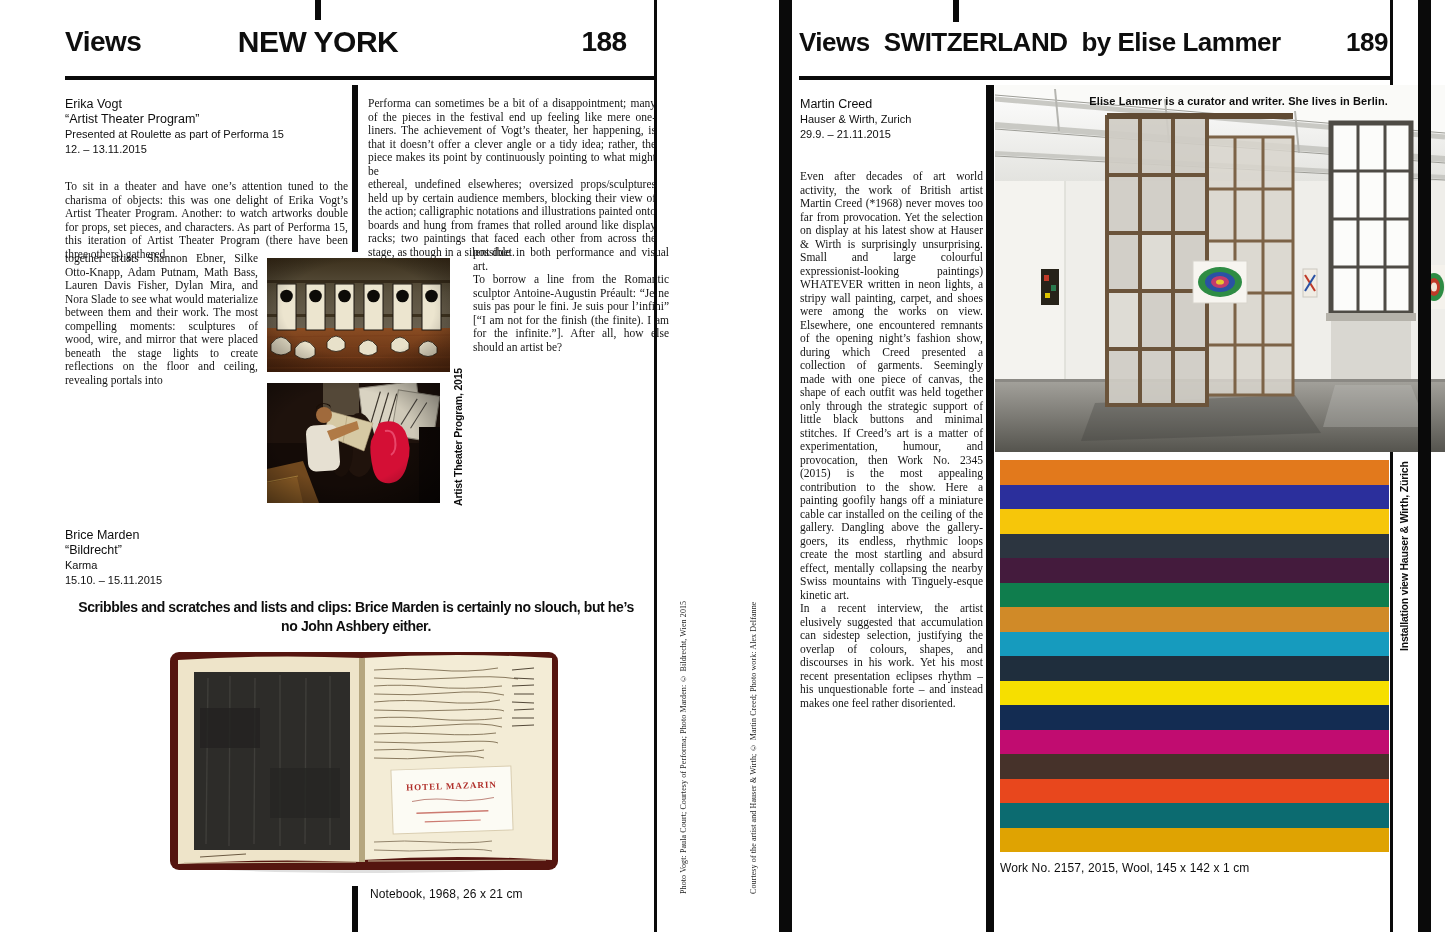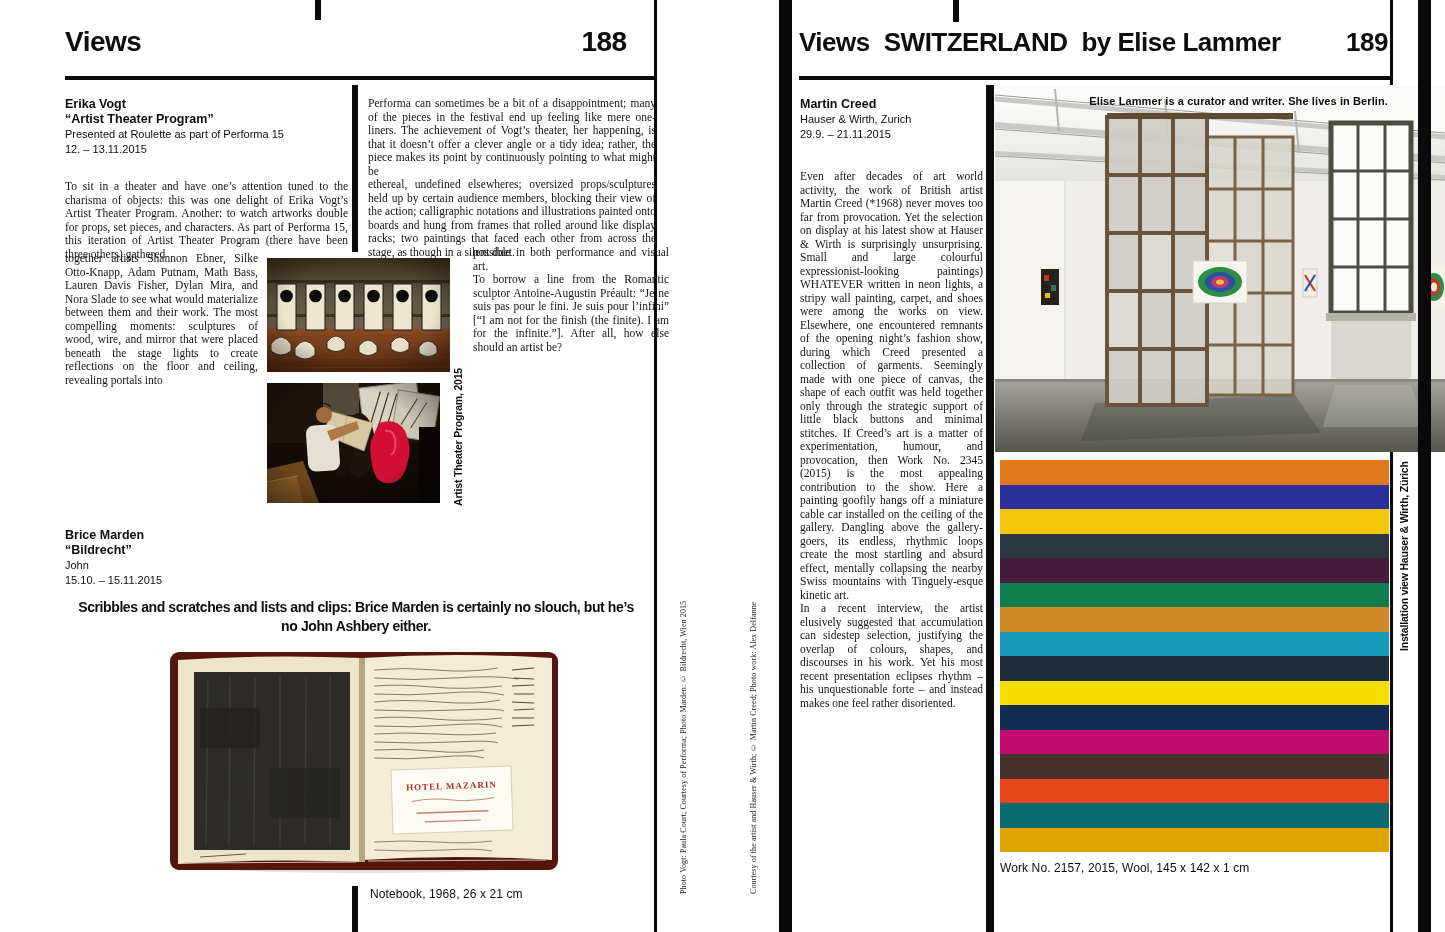--- a/index.html
+++ b/index.html
@@ -3,21 +3,21 @@
 <meta charset="utf-8">
 <style>
   html,body{margin:0;padding:0;background:#e9e9e9;}
   .sheet{position:relative;width:1445px;height:932px;background:#ffffff;overflow:hidden;
          font-family:"Liberation Sans",sans-serif;color:#0e0e0e;}
   .abs{position:absolute;}
   .hdr{font-size:28px;font-weight:700;letter-spacing:-0.5px;white-space:nowrap;}
   .hdr-sm{font-size:26px;font-weight:700;letter-spacing:-0.5px;white-space:nowrap;}
   .rule{background:#0a0a0a;}
   .bar{background:#0a0a0a;}
-  .artist-head .h1{font-size:12.5px;font-weight:700;line-height:15px;display:block;}
+  .artist-head .h1{font-size:12.5px;font-weight:400;line-height:15px;display:block;}
   .artist-head .h2{font-family:Liberation Sans, sans-serif;font-size:11px;line-height:15px;display:block;}
   .body-text{font-family:"Liberation Serif",serif;font-size:11.5px;line-height:13.5px;
              text-align:justify;color:#141414;}
   .body-text p{margin:0;}
   .caption{font-size:12px;font-weight:400;letter-spacing:0.1px;}
   .vtext{writing-mode:vertical-rl;transform:rotate(180deg);white-space:nowrap;}
   .vcap{font-size:10.5px;font-weight:700;letter-spacing:-0.2px;}
   .vcredit{font-family:"Liberation Serif",serif;font-size:8px;color:#222;letter-spacing:0.1px;}
   .pullquote{font-size:14px;font-weight:700;letter-spacing:-0.4px;text-align:center;line-height:1.35;}
   .note-on-photo{font-size:11px;font-weight:700;text-align:right;letter-spacing:0.1px;}
@@ -25,20 +25,21 @@
   .stripes div{flex:1 1 0;}
   .hdr-right-row{display:flex;align-items:baseline;gap:14px;}
   .hdr-right-row .pgnum{margin-left:auto;text-align:right;}
 </style>
 </head>
 <body>
 
 <div class="sheet">
 
   <div class="abs hdr" style="left:65px;top:26px;">Views</div>
+  <div class="abs hdr" style="left:318px;top:25px;font-size:30px;transform:translateX(-50%);">NEW YORK</div>
   <div class="abs hdr" style="left:560px;top:26px;width:88px;text-align:center;">188</div>
 
   <div class="abs bar" style="left:315px;top:0;width:6px;height:20px;"></div>
   <div class="abs rule" style="left:65px;top:76px;width:591px;height:4px;"></div>
   <div class="abs bar" style="left:654px;top:0;width:3px;height:932px;"></div>
   <div class="abs bar" style="left:352px;top:85px;width:6px;height:167px;"></div>
   <div class="abs bar" style="left:352px;top:886px;width:6px;height:46px;"></div>
 
   <div class="abs artist-head" style="left:65px;top:97px;width:283px;">
     <span class="h1">Erika Vogt</span>
@@ -161,21 +162,21 @@
       <rect x="152" y="44" width="21" height="76" fill="#0d0705"></rect>
       <rect x="0" y="0" width="173" height="120" fill="url(#vig2)"></rect>
     </svg>
   </div>
 
   <div class="abs vtext vcap" style="left:452px;top:372px;width:16px;height:134px;">Artist Theater Program, 2015</div>
 
   <div class="abs artist-head" style="left:65px;top:528px;width:283px;">
     <span class="h1">Brice Marden</span>
     <span class="h1">“Bildrecht”</span>
-    <span class="h2">John</span>
+    <span class="h2">Karma</span>
     <span class="h2">15.10. – 15.11.2015</span>
   </div>
 
   <div class="abs pullquote" style="left:70px;top:598px;width:572px;">Scribbles and scratches and lists and clips: Brice Marden is certainly no slouch, but he’s no John Ashbery either.</div>
 
   <div class="abs" style="left:160px;top:648px;width:405px;height:230px;">
     <svg width="405" height="230" viewBox="0 0 405 230">
       <ellipse cx="205" cy="216" rx="190" ry="9" fill="#000000" opacity="0.12"></ellipse>
       <rect x="10" y="4" width="388" height="218" rx="9" fill="#55150f"></rect>
       <path d="M18,12 q90,-6 184,-2 l0,204 q-94,-4 -184,2 z" fill="#eee4c9"></path>

